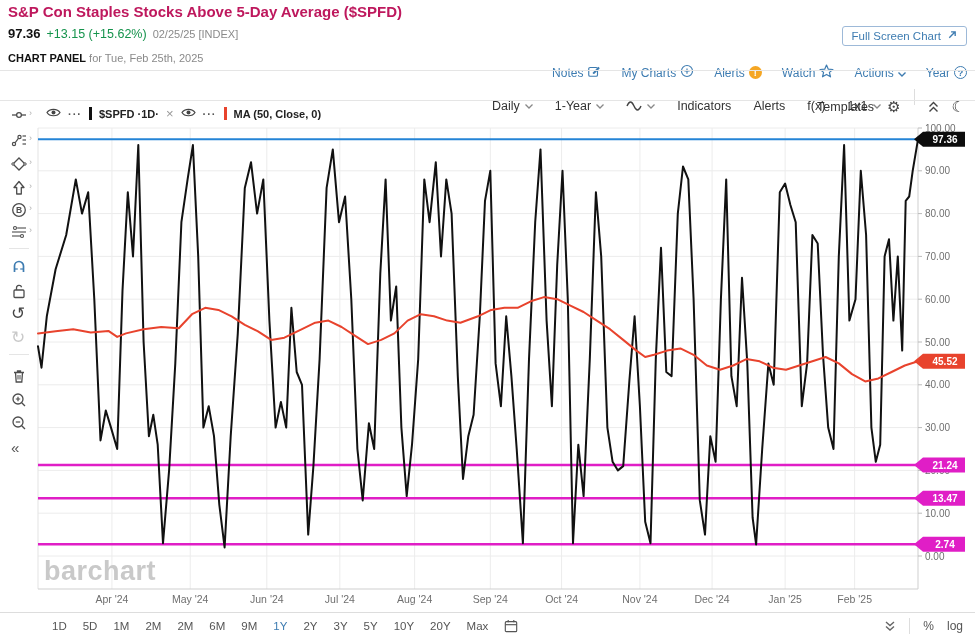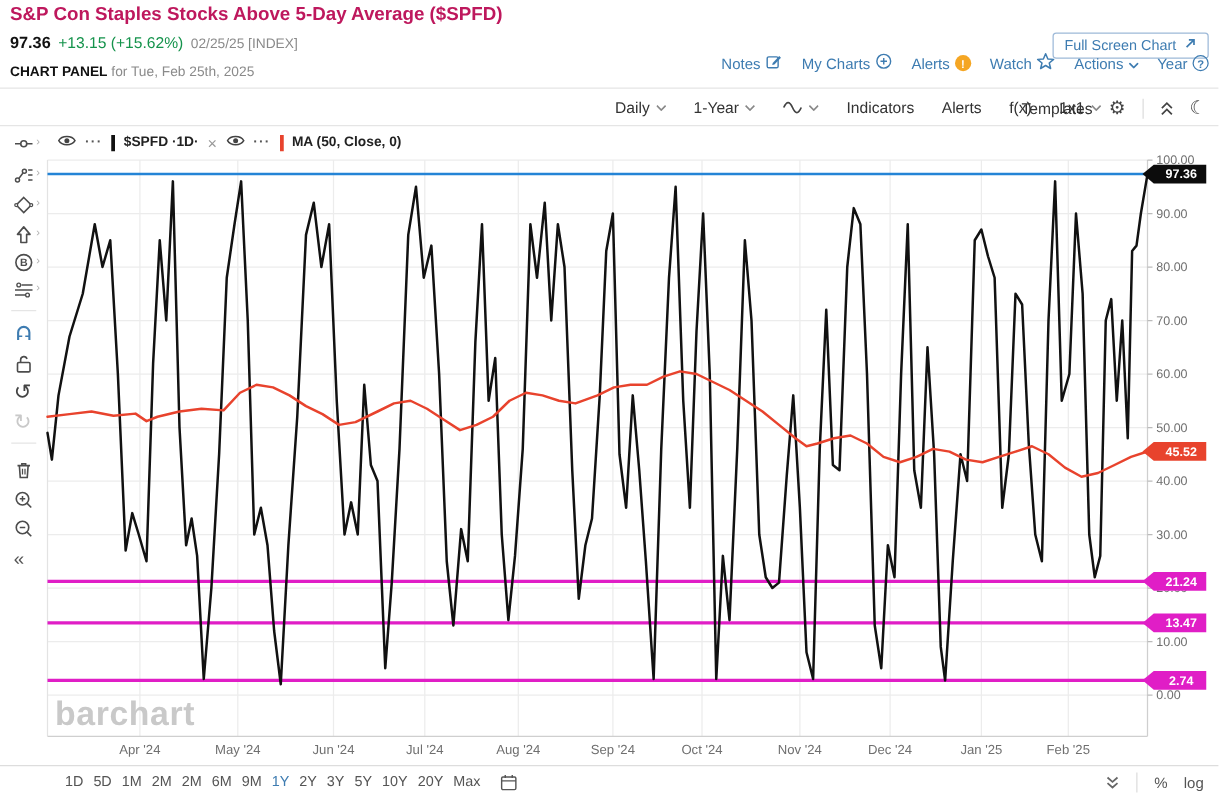--- a/index.html
+++ b/index.html
@@ -9,32 +9,32 @@
   
   .title{left:8px;top:3px;font-size:15px;font-weight:bold;color:#be185d;}
   .quote{left:8px;top:26px;display:flex;align-items:baseline;gap:6px;}
   .q-price{font-size:13px;font-weight:bold;color:#111;}
   .q-change{font-size:12.5px;font-weight:normal;color:#15934c;}
   .q-date{font-size:11px;color:#8a8a8a;}
   .fs-btn{right:8px;top:26px;border:1px solid #9db9d8;border-radius:3px;color:#3e7cb1;
           font-size:11.5px;padding:3px 9px;display:flex;align-items:center;gap:6px;cursor:pointer;background:#fff;}
   .panel-label{left:8px;top:52px;font-size:11px;color:#8a8a8a;}
   .panel-label b{color:#111;}
-  .hlinks{right:8px;top:42px;display:flex;align-items:center;gap:15px;}
+  .hlinks{right:8px;top:64px;display:flex;align-items:center;gap:20px;}
   .hlink{color:#3e7cb1;font-size:12px;display:flex;align-items:center;gap:4px;cursor:pointer;}
   .rule{left:0;width:975px;height:1px;background:#e5e5e5;}
   
   .searchbox{left:8px;top:75px;width:160px;height:22px;background:#ededed;border-radius:3px;
              display:flex;align-items:center;padding-left:7px;gap:5px;}
   .searchbox input{border:none;background:transparent;outline:none;font-family:"Liberation Sans",sans-serif;
                    font-size:11.5px;width:120px;color:#333;}
   .searchbox input::placeholder{color:#999;font-style:italic;}
   .tb-menu{left:492px;top:79px;display:flex;align-items:center;gap:22px;}
   .tb-right{right:10px;top:79px;display:flex;align-items:center;gap:13px;}
-  .tbitem{font-size:12.5px;color:#333;display:flex;align-items:center;gap:5px;cursor:pointer;white-space:nowrap;}
+  .tbitem{font-size:12.5px;color:#333;display:flex;align-items:center;gap:5px;cursor:pointer;white-space:nowrap;margin-top:20px;}
   .tdiv{width:1px;height:16px;background:#ddd;}
   
   .sidebar{left:0;top:100px;width:38px;height:512px;}
   .tool{position:absolute;left:11px;width:16px;height:16px;cursor:pointer;color:#4d4d4d;}
   .tool .sub{position:absolute;left:18px;top:1px;font-size:9px;color:#b0b0b0;}
   .sdiv{position:absolute;left:9px;width:20px;height:1px;background:#e5e5e5;}
   .glyph{font-size:15px;line-height:16px;color:#444;}
   
   #chart-svg{position:absolute;left:0;top:100px;}
   .legend{left:46px;top:107px;display:flex;align-items:center;gap:7px;font-size:11px;font-weight:bold;color:#222;}
@@ -364,21 +364,21 @@
     </span>
     <span class="lg-dots">···</span>
     <span class="lg-bar" style="background:#e8432d"></span>
     <span>MA (50, Close, 0)</span>
   </div>
 
   <div class="abs watermark">barchart</div>
 
   <div class="abs bottombar">
     <div class="ranges">
-      <span id="range-list" style="display:flex;align-items:center;gap:8px">
+      <span id="range-list" style="display:flex;align-items:center;gap:16px">
           <span class="range">1D</span>
           <span class="range">5D</span>
           <span class="range">1M</span>
           <span class="range">2M</span>
           <span class="range">2M</span>
           <span class="range">6M</span>
           <span class="range">9M</span>
           <span class="range active">1Y</span>
           <span class="range">2Y</span>
           <span class="range">3Y</span>

